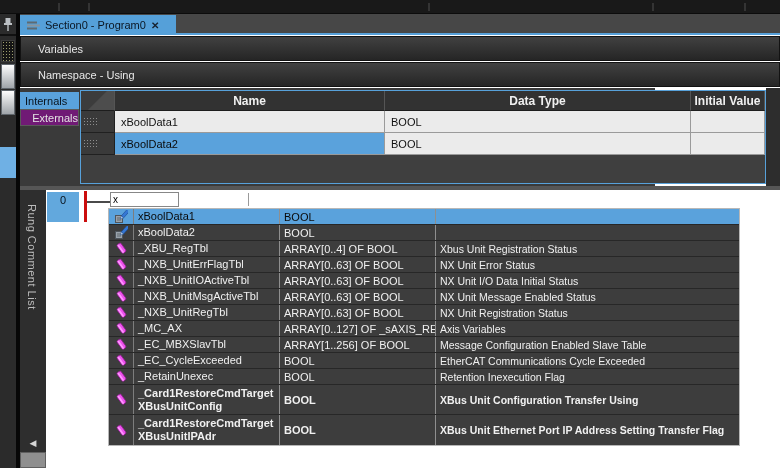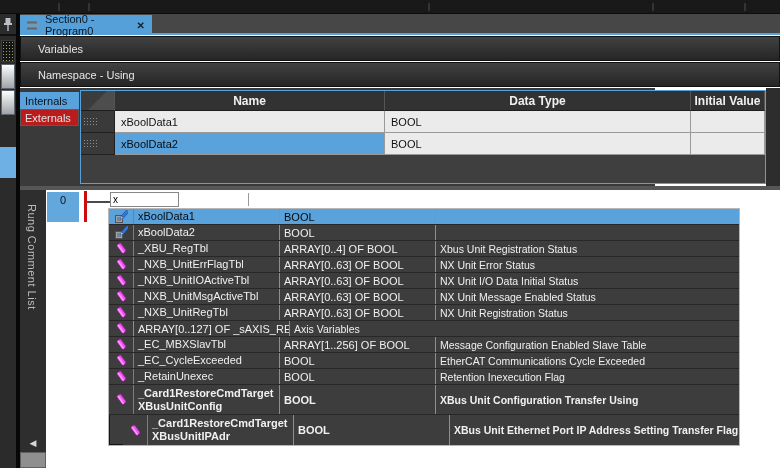--- a/index.html
+++ b/index.html
@@ -19,36 +19,36 @@
   .grid-ico { position:absolute; left:1px; top:26px; width:14px; height:22px; background:#151515;
               border:1px solid #3c3c3c;
               background-image:radial-gradient(circle,#9d9d6d .8px,transparent 1px);
               background-size:3px 3px; }
   .edge-btn { position:absolute; left:1px; width:14px; height:25px;
               background:linear-gradient(#fdfdfd,#9fa4a9); border:1px solid #60666c; }
   .blue-block { position:absolute; left:0; top:133px; width:16px; height:31px; background:#6fb0e4; }
 
   
   .tabstrip { position:absolute; left:20px; top:14px; width:760px; height:21px; background:#474747; border-bottom:2px solid #57a1da; }
-  .doc-tab { position:absolute; left:0; top:1px; height:20px; width:132px; background:#55a0d9;
+  .doc-tab { position:absolute; left:0; top:1px; height:20px; width:156px; background:#55a0d9;
              display:flex; align-items:center; gap:5px; padding:0 7px; }
   .doc-tab .ttl { font-size:11px; color:#0b1622; }
   .doc-tab .cls { font-size:10px; color:#16212e; font-weight:bold; cursor:pointer; }
 
   
   .bar { position:absolute; left:20px; width:760px; height:25px;
          background:linear-gradient(#414141,#252525); border:1px solid #121212;
          color:#e8e8e8; font-size:11px; display:flex; align-items:center; padding-left:17px; }
 
   
   .var-panel { position:absolute; left:20px; top:88px; width:635px; height:98px; background:#3a3a3a;padding-left:48px; }
   .side-tab { position:absolute; left:0; width:59px; height:17px; font-size:11px;
               display:flex; align-items:center; padding-left:4px; border:1px solid #5a5a5a; }
   .side-tab.active { background:#5aa2dc; color:#09131d; border-color:#5aa2dc; }
-  .side-tab.inactive { background:#b91c1c; color:#e3e3e3; }
+  .side-tab.inactive { background:#701a75; color:#e3e3e3;justify-content:flex-end; }
 
   .var-table { position:absolute; left:60px; top:2px; width:686px; height:94px;
                background:#3f3f3f; border:1px solid #57a1da; }
   .vhead { display:flex; height:20px; background:#323232; }
   .vhead .hc { color:#f0f0f0; font-size:12px; font-weight:bold; display:flex; align-items:center; justify-content:center;
                border-right:1px solid #555; border-bottom:1px solid #1d1d1d; }
   .hc.corner { background:linear-gradient(135deg,#3c3c3c 48%,#4d4d4d 52%); }
   .vrow { display:flex; height:22px; }
   .vcell { font-size:11px; display:flex; align-items:center; padding-left:6px;
            border-right:1px solid #9a9a9a; border-bottom:1px solid #9a9a9a; overflow:hidden; }
@@ -77,21 +77,21 @@
   .wire { position:absolute; left:67px; top:11px; width:24px; height:2px; background:#4a4a4a; }
   .gridtick { position:absolute; left:228px; top:3px; width:1px; height:13px; background:#9a9a9a; }
   .operand-input { position:absolute; left:90px; top:2px; width:69px; height:15px;
                    border:1px solid #878787; background:#fff; font-size:10px; color:#000;
                    padding:0 0 0 2px; font-family:"Liberation Sans",sans-serif; outline:none; }
 
   
   .dropdown { position:absolute; left:88px; top:18px; width:632px;
               background:#3d3d3d; border:1px solid #b7b7b7; box-shadow:inset 0 0 0 1px #141414; }
   .drow { display:flex; align-items:stretch; border-bottom:1px solid #272727; background:#3d3d3d; }
-  .drow:last-child { border-bottom:none;margin-left:14px; }
+  .drow:last-child { border-bottom:none; }
   .drow.sel { background:#5aa2dc; }
   .dc { display:flex; align-items:center; font-size:11px; color:#f0f0f0; padding:0 4px; overflow:hidden; }
   .drow.sel .dc { color:#0a0a0a; }
   .dc.ic   { width:24px; justify-content:center; padding:0; }
   .dc.nm   { width:146px; border-left:1px solid #7d7d7d; line-height:13px; word-break:break-all; }
   .dc.tp   { width:156px; border-left:1px solid #8f8f8f; white-space:nowrap; }
   .dc.ds   { flex:1; border-left:1px solid #8f8f8f; white-space:nowrap; font-size:10.5px; }
   .h16 { height:16px; } .h30 { height:30px;font-weight:bold; }
 </style>
 </head>
@@ -299,20 +299,21 @@
         </div>
         <div class="drow h16">
           <div class="dc ic">
     <svg width="13" height="13" viewBox="0 0 13 13">
       <g transform="rotate(-36 6.5 6.5)">
         <rect x="4.3" y="1" width="4.8" height="10.5" rx="1.6" fill="#ee52ee" stroke="#8d1f8d" stroke-width="0.8"></rect>
         <rect x="4.8" y="1.4" width="1.8" height="9.7" rx="0.9" fill="#ff96ff"></rect>
       </g>
     </svg>
           </div>
+          <div class="dc nm">_MC_AX</div>
           <div class="dc tp">ARRAY[0..127] OF _sAXIS_REF</div>
           <div class="dc ds">Axis Variables</div>
         </div>
         <div class="drow h16">
           <div class="dc ic">
     <svg width="13" height="13" viewBox="0 0 13 13">
       <g transform="rotate(-36 6.5 6.5)">
         <rect x="4.3" y="1" width="4.8" height="10.5" rx="1.6" fill="#ee52ee" stroke="#8d1f8d" stroke-width="0.8"></rect>
         <rect x="4.8" y="1.4" width="1.8" height="9.7" rx="0.9" fill="#ff96ff"></rect>
       </g>

